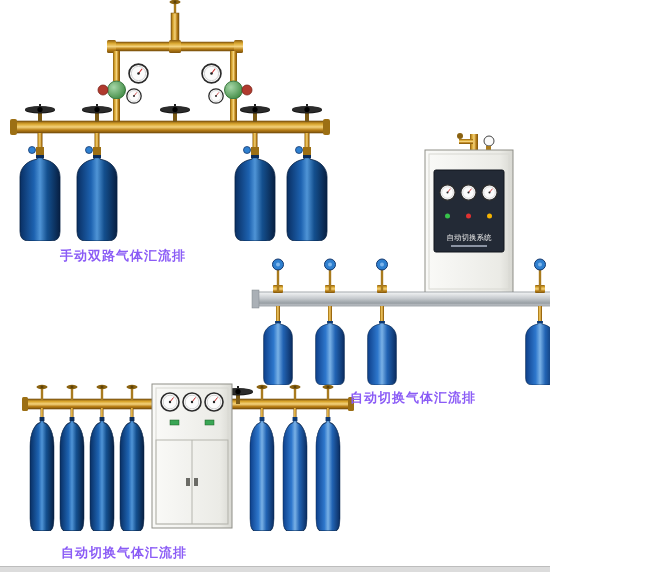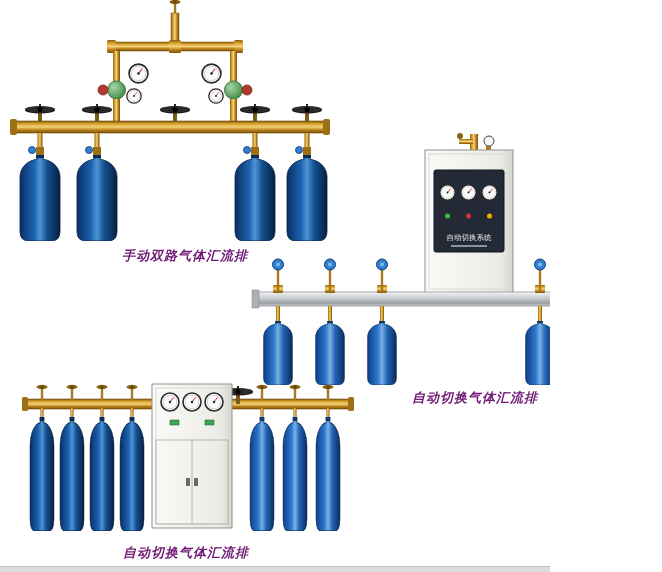--- a/index.html
+++ b/index.html
@@ -7,27 +7,26 @@
     position:relative;
     width:550px;height:572px;
     background:#ffffff;
     overflow:hidden;
     font-family:"Liberation Sans", sans-serif;
   }
   .art{position:absolute;left:0;top:0;}
   .caption{
     position:absolute;
     width:250px;
-    text-align:center;
+    text-align:left;
     font-size:13px;
     font-weight:bold;
     letter-spacing:1px;
-    color:#701a75;
+    color:#8b5cf6;
     white-space:nowrap;
-    font-style:italic;
   }
   #cap1{left:60px;top:247px;}
   #cap2{left:350px;top:389px;}
   #cap3{left:61px;top:544px;}
   .footer-bar{
     position:absolute;left:0;top:566px;width:662px;height:6px;
     background:#dcdcdc;border-top:1px solid #bdbdbd;box-sizing:border-box;
   }
 </style>
 </head>

